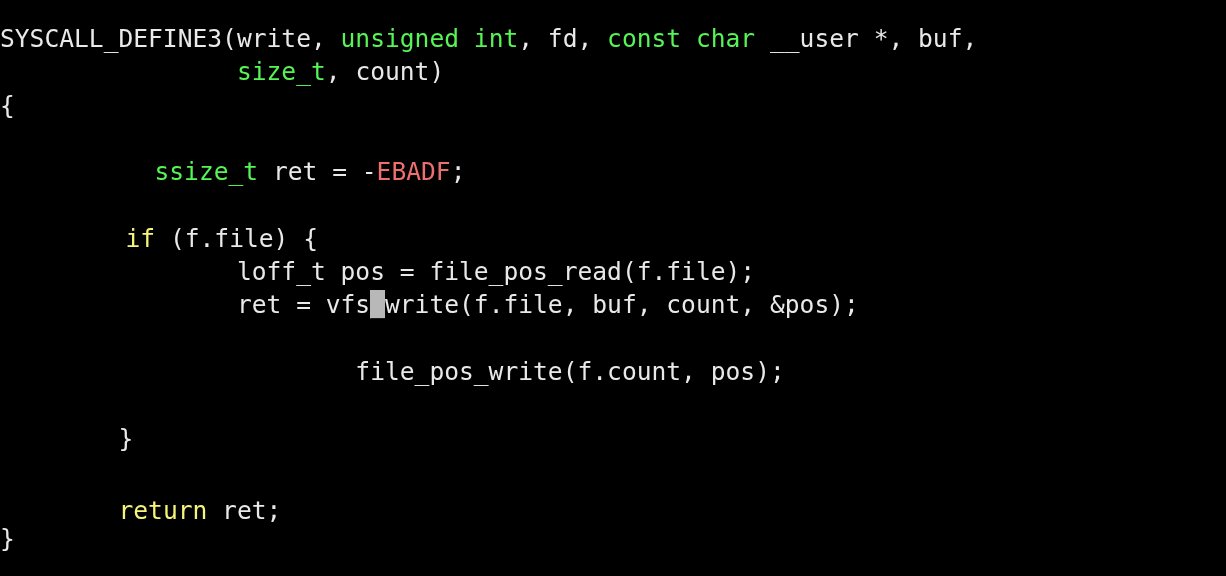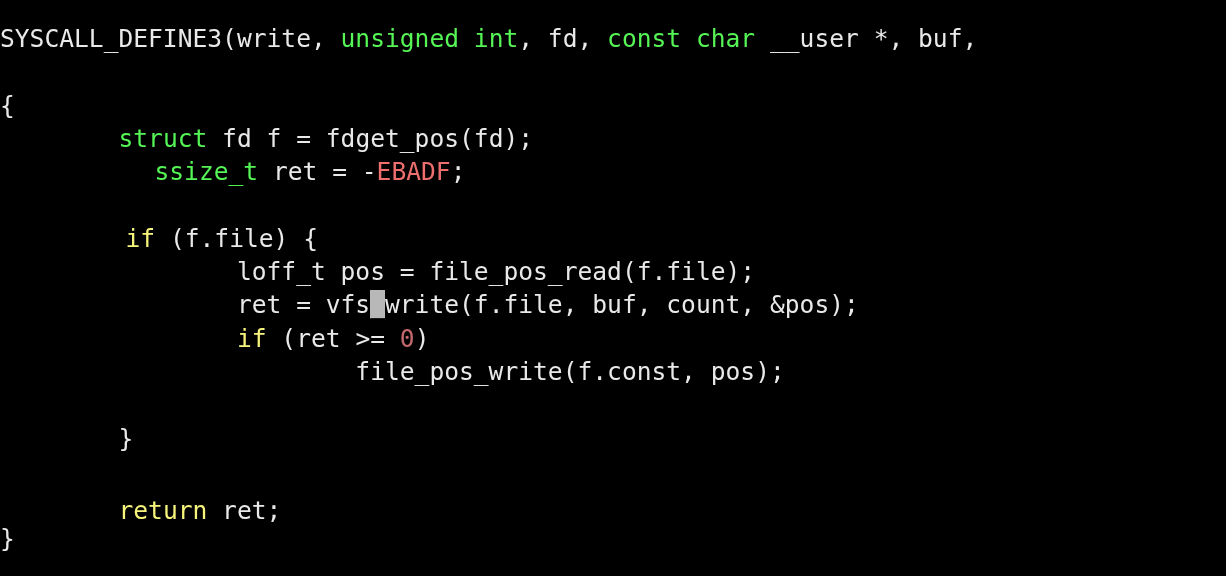--- a/index.html
+++ b/index.html
@@ -43,26 +43,25 @@
   .tok-cursor {
     color: #121212;
     background: #b8b8b8;
   }
 </style>
 </head>
 <body>
 
 <div id="code-view" style="background: rgb(0, 0, 0); color: rgb(233, 233, 233);">
     <div class="code-line" style="top: 22px;"><span class="tok tok-plain">SYSCALL_DEFINE3(write, </span><span class="tok tok-type">unsigned int</span><span class="tok tok-plain">, fd, </span><span class="tok tok-type">const char</span><span class="tok tok-plain"> __user *, buf,</span></div>
+    <div class="code-line" style="top: 55.3px;"><span class="tok tok-plain">                </span><span class="tok tok-type">size_t</span><span class="tok tok-plain">, count)</span></div>
     <div class="code-line" style="top: 88.6px;"><span class="tok tok-plain">{</span></div>
-    <div class="code-line" style="top: 121.9px;"><span class="tok tok-plain">        </span><span class="tok tok-type">struct</span><span class="tok tok-plain"> fd f = fdget_pos(fd);</span></div>
     <div class="code-line" style="top: 155.2px; margin-left: 36px;"><span class="tok tok-plain">        </span><span class="tok tok-type">ssize_t</span><span class="tok tok-plain"> ret = -</span><span class="tok tok-macro">EBADF</span><span class="tok tok-plain">;</span></div>
     <div class="code-line" style="top: 188.5px;">&nbsp;</div>
     <div class="code-line" style="top: 221.8px; margin-left: 7px;"><span class="tok tok-plain">        </span><span class="tok tok-keyword">if</span><span class="tok tok-plain"> (f.file) {</span></div>
     <div class="code-line" style="top: 288.4px;"><span class="tok tok-plain">                ret = vfs</span><span class="tok tok-cursor">_</span><span class="tok tok-plain">write(f.file, buf, count, &amp;pos);</span></div>
     <div class="code-line" style="top: 255.1px;"><span class="tok tok-plain">                loff_t pos = file_pos_read(f.file);</span></div>
-    <div class="code-line" style="top: 321.7px;"><span class="tok tok-plain">                </span><span class="tok tok-keyword">if</span><span class="tok tok-plain"> (ret &gt;= </span><span class="tok tok-number">0</span><span class="tok tok-plain">)</span></div>
-    <div class="code-line" style="top: 355px;"><span class="tok tok-plain">                        file_pos_write(f.const, pos);</span></div>
+    <div class="code-line" style="top: 355px;"><span class="tok tok-plain">                        file_pos_write(f.count, pos);</span></div>
     <div class="code-line" style="top: 421.6px;"><span class="tok tok-plain">        }</span></div>
     <div class="code-line" style="top: 454.9px;">&nbsp;</div>
     <div class="code-line" style="top: 494px;"><span class="tok tok-plain">        </span><span class="tok tok-keyword">return</span><span class="tok tok-plain"> ret;</span></div>
     <div class="code-line" style="top: 521.5px;"><span class="tok tok-plain">}</span></div>
   </div>
 
 </body></html>

